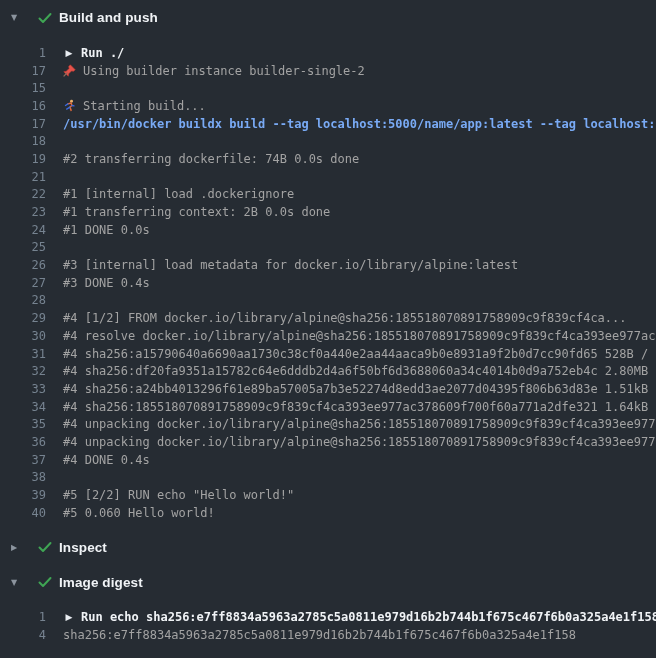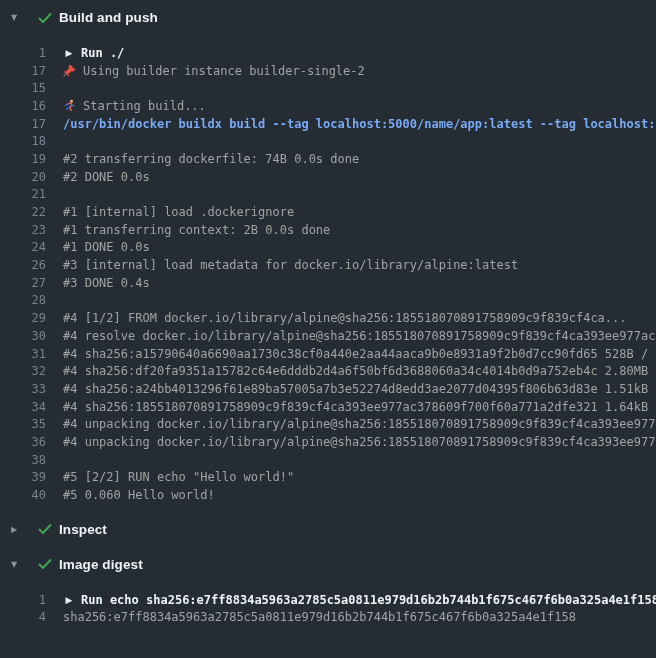--- a/index.html
+++ b/index.html
@@ -139,24 +139,20 @@
 
   <div class="log-row">
     <span class="lineno">18</span>
   </div>
 
   <div class="log-row">
     <span class="lineno">19</span>
     <span class="line-text plain"><span>#2 transferring dockerfile: 74B 0.0s done</span></span>
   </div>
 
-  <div class="log-row">
-    <span class="lineno">20</span>
-    <span class="line-text plain"><span>#2 DONE 0.0s</span></span>
-  </div>
 
   <div class="log-row">
     <span class="lineno">21</span>
     <span class="line-text plain"><span></span></span>
   </div>
 
   <div class="log-row">
     <span class="lineno">22</span>
     <span class="line-text plain"><span>#1 [internal] load .dockerignore</span></span>
   </div>
@@ -164,20 +160,24 @@
   <div class="log-row">
     <span class="lineno">23</span>
     <span class="line-text plain"><span>#1 transferring context: 2B 0.0s done</span></span>
   </div>
 
   <div class="log-row">
     <span class="lineno">24</span>
     <span class="line-text plain"><span>#1 DONE 0.0s</span></span>
   </div>
 
+  <div class="log-row">
+    <span class="lineno">25</span>
+    <span class="line-text plain"><span></span></span>
+  </div>
 
   <div class="log-row">
     <span class="lineno">26</span>
     <span class="line-text plain"><span>#3 [internal] load metadata for docker.io/library/alpine:latest</span></span>
   </div>
 
   <div class="log-row">
     <span class="lineno">27</span>
     <span class="line-text plain"><span>#3 DONE 0.4s</span></span>
   </div>
@@ -220,20 +220,24 @@
   <div class="log-row">
     <span class="lineno">35</span>
     <span class="line-text plain"><span>#4 unpacking docker.io/library/alpine@sha256:185518070891758909c9f839cf4ca393ee977a</span></span>
   </div>
 
   <div class="log-row">
     <span class="lineno">36</span>
     <span class="line-text plain"><span>#4 unpacking docker.io/library/alpine@sha256:185518070891758909c9f839cf4ca393ee977a</span></span>
   </div>
 
+  <div class="log-row">
+    <span class="lineno">37</span>
+    <span class="line-text plain"><span>#4 DONE 0.4s</span></span>
+  </div>
 
   <div class="log-row">
     <span class="lineno">38</span>
     <span class="line-text plain"><span></span></span>
   </div>
 
   <div class="log-row">
     <span class="lineno">39</span>
     <span class="line-text plain"><span>#5 [2/2] RUN echo "Hello world!"</span></span>
   </div>

